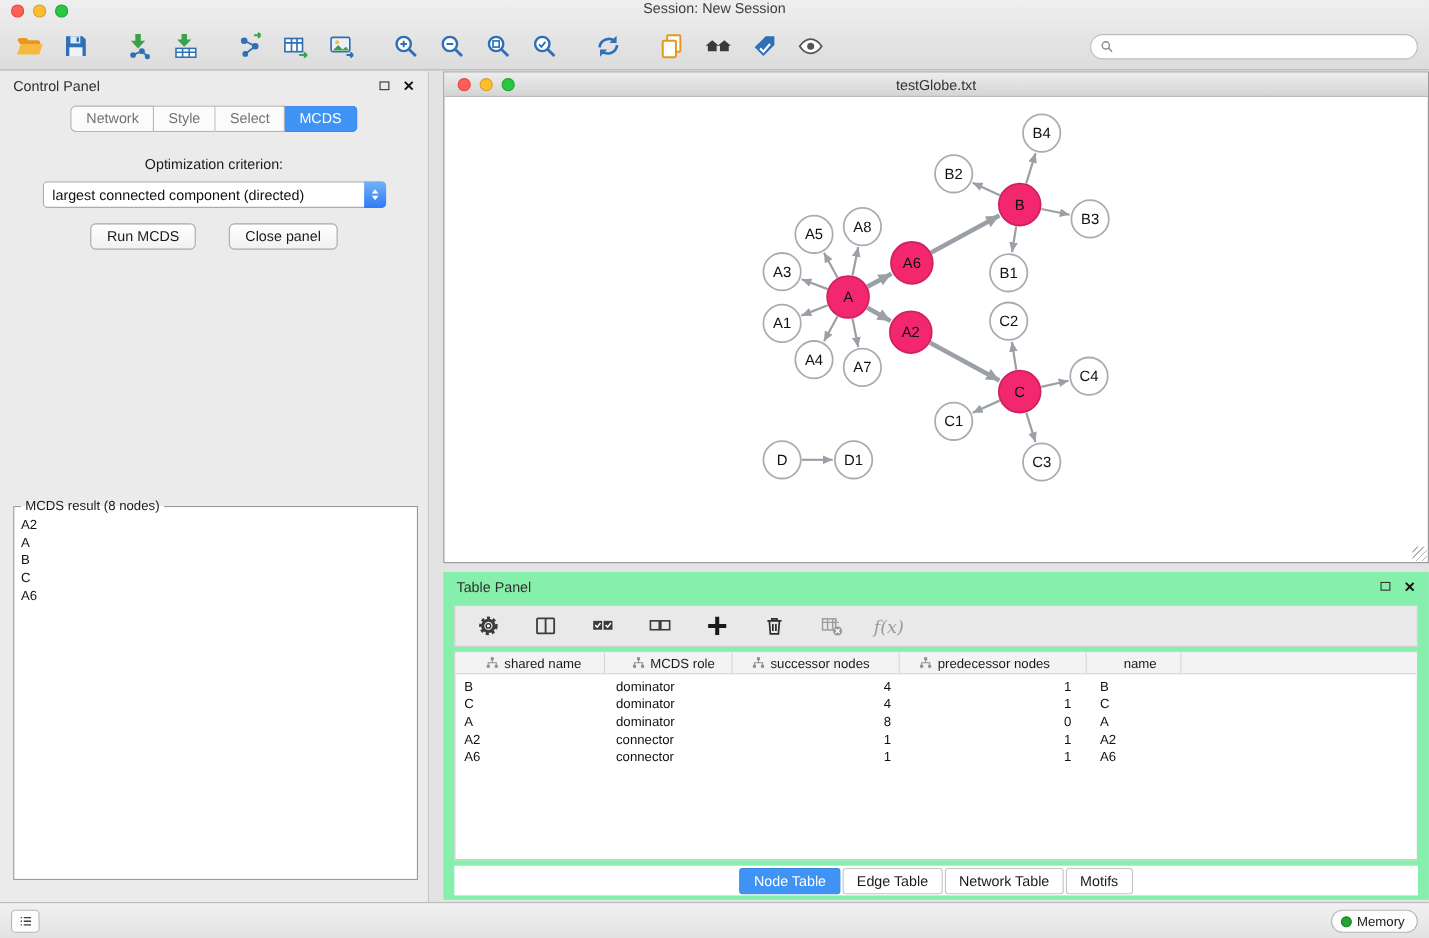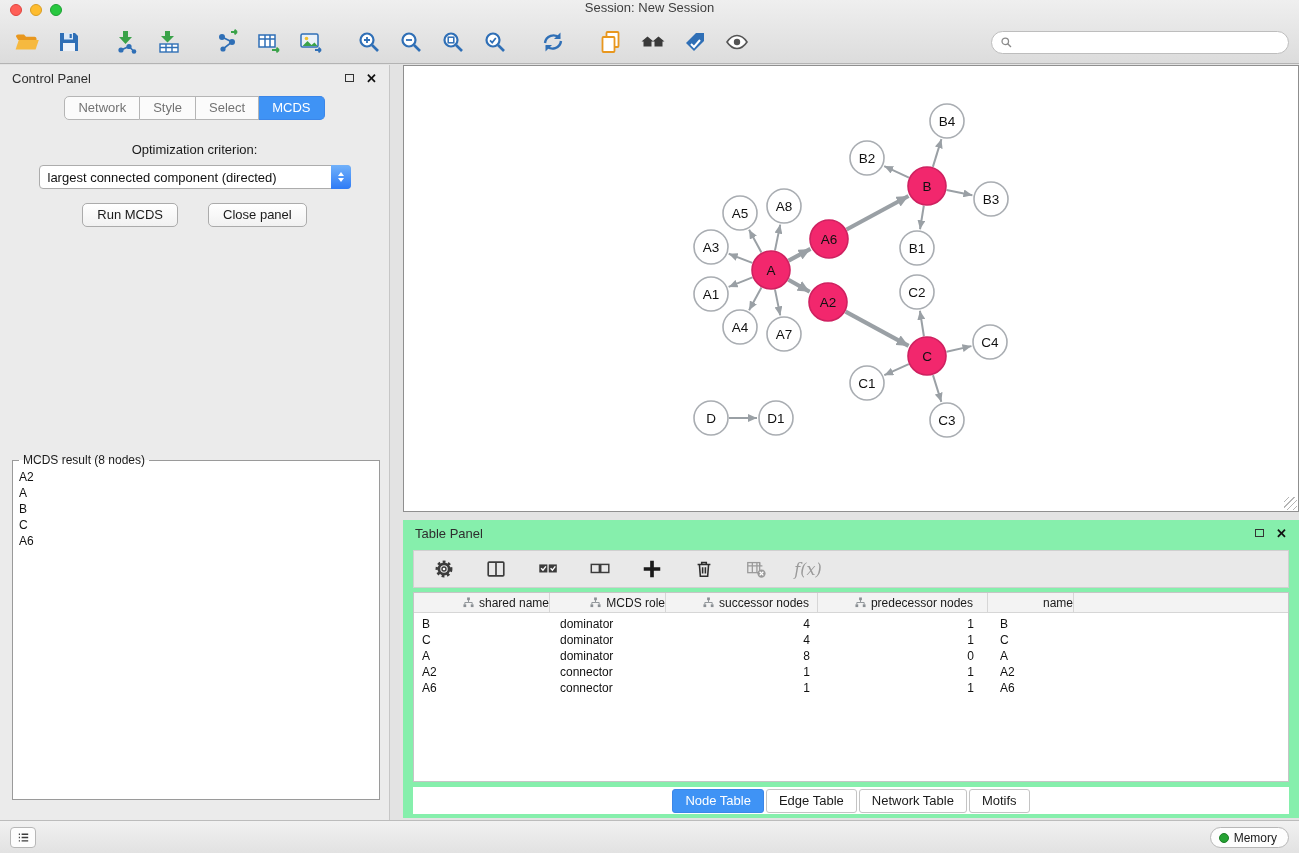--- a/index.html
+++ b/index.html
@@ -95,21 +95,21 @@
   .tp-toolbar { margin:4px 10px 0 10px; height:38px; background:#e9e9e9;
     border:1px solid #d0d0d0; display:flex; align-items:center; gap:24px; padding-left:16px; }
   .tp-toolbar .tbtn { width:28px; height:28px; }
   .tp-toolbar .tbtn svg { width:22px; height:22px; }
   .fx { font-family:"DejaVu Serif", serif; font-style:italic; font-size:16px; color:#9a9a9a; }
 
   .tbl-box { margin:4px 10px 0 10px; height:190px; background:#fff;
     border:1px solid #c5c5c5; overflow:hidden; }
   .tbl-header { display:flex; height:20px; background:#f3f3f3; border-bottom:1px solid #d6d6d6;
     font-size:12px; color:#1a1a1a; }
-  .th { display:flex; align-items:center; justify-content:flex-end; gap:5px;
+  .th { display:flex; align-items:center; justify-content:center; gap:5px;
     border-right:1px solid #d6d6d6; padding:0; }
   .th svg { width:11px; height:11px; }
   .c0 { width:136px; padding-left:8px; }
   .c1 { width:116px; padding-left:10px; }
   .c2 { width:152px; padding-right:8px; text-align:right; }
   .c3 { width:170px; padding-right:14px; text-align:right; }
   .c4 { width:86px;  padding-left:12px; }
   .cfill { flex:1; }
   .trow { display:flex; height:16px; align-items:center; }
   .tcell { font-size:12px; color:#111; overflow:hidden; white-space:nowrap; }
@@ -320,20 +320,28 @@
           <div class="mcds-item">A2</div>
           <div class="mcds-item">A</div>
           <div class="mcds-item">B</div>
           <div class="mcds-item">C</div>
           <div class="mcds-item">A6</div>
         </div>
     </fieldset>
   </div>
 
   <div class="net-window">
+    <div class="net-titlebar">
+      <div class="traffic">
+        <span class="tl red"></span>
+        <span class="tl yellow"></span>
+        <span class="tl green"></span>
+      </div>
+      <div class="net-title">testGlobe.txt</div>
+    </div>
     <div class="net-canvas">
       <svg id="net-svg" viewBox="0 0 894 423" preserveAspectRatio="xMinYMin meet">
         <defs>
           <marker id="arrow" markerUnits="userSpaceOnUse" markerWidth="10" markerHeight="8" refX="9" refY="4" orient="auto">
             <path d="M0,0 L9,4 L0,8 Z" fill="#9aa0a5"></path>
           </marker>
           <marker id="arrowT" markerUnits="userSpaceOnUse" markerWidth="13" markerHeight="11" refX="12" refY="5.5" orient="auto">
             <path d="M0,0 L12,5.5 L0,11 Z" fill="#9aa0a5"></path>
           </marker>
         </defs>

